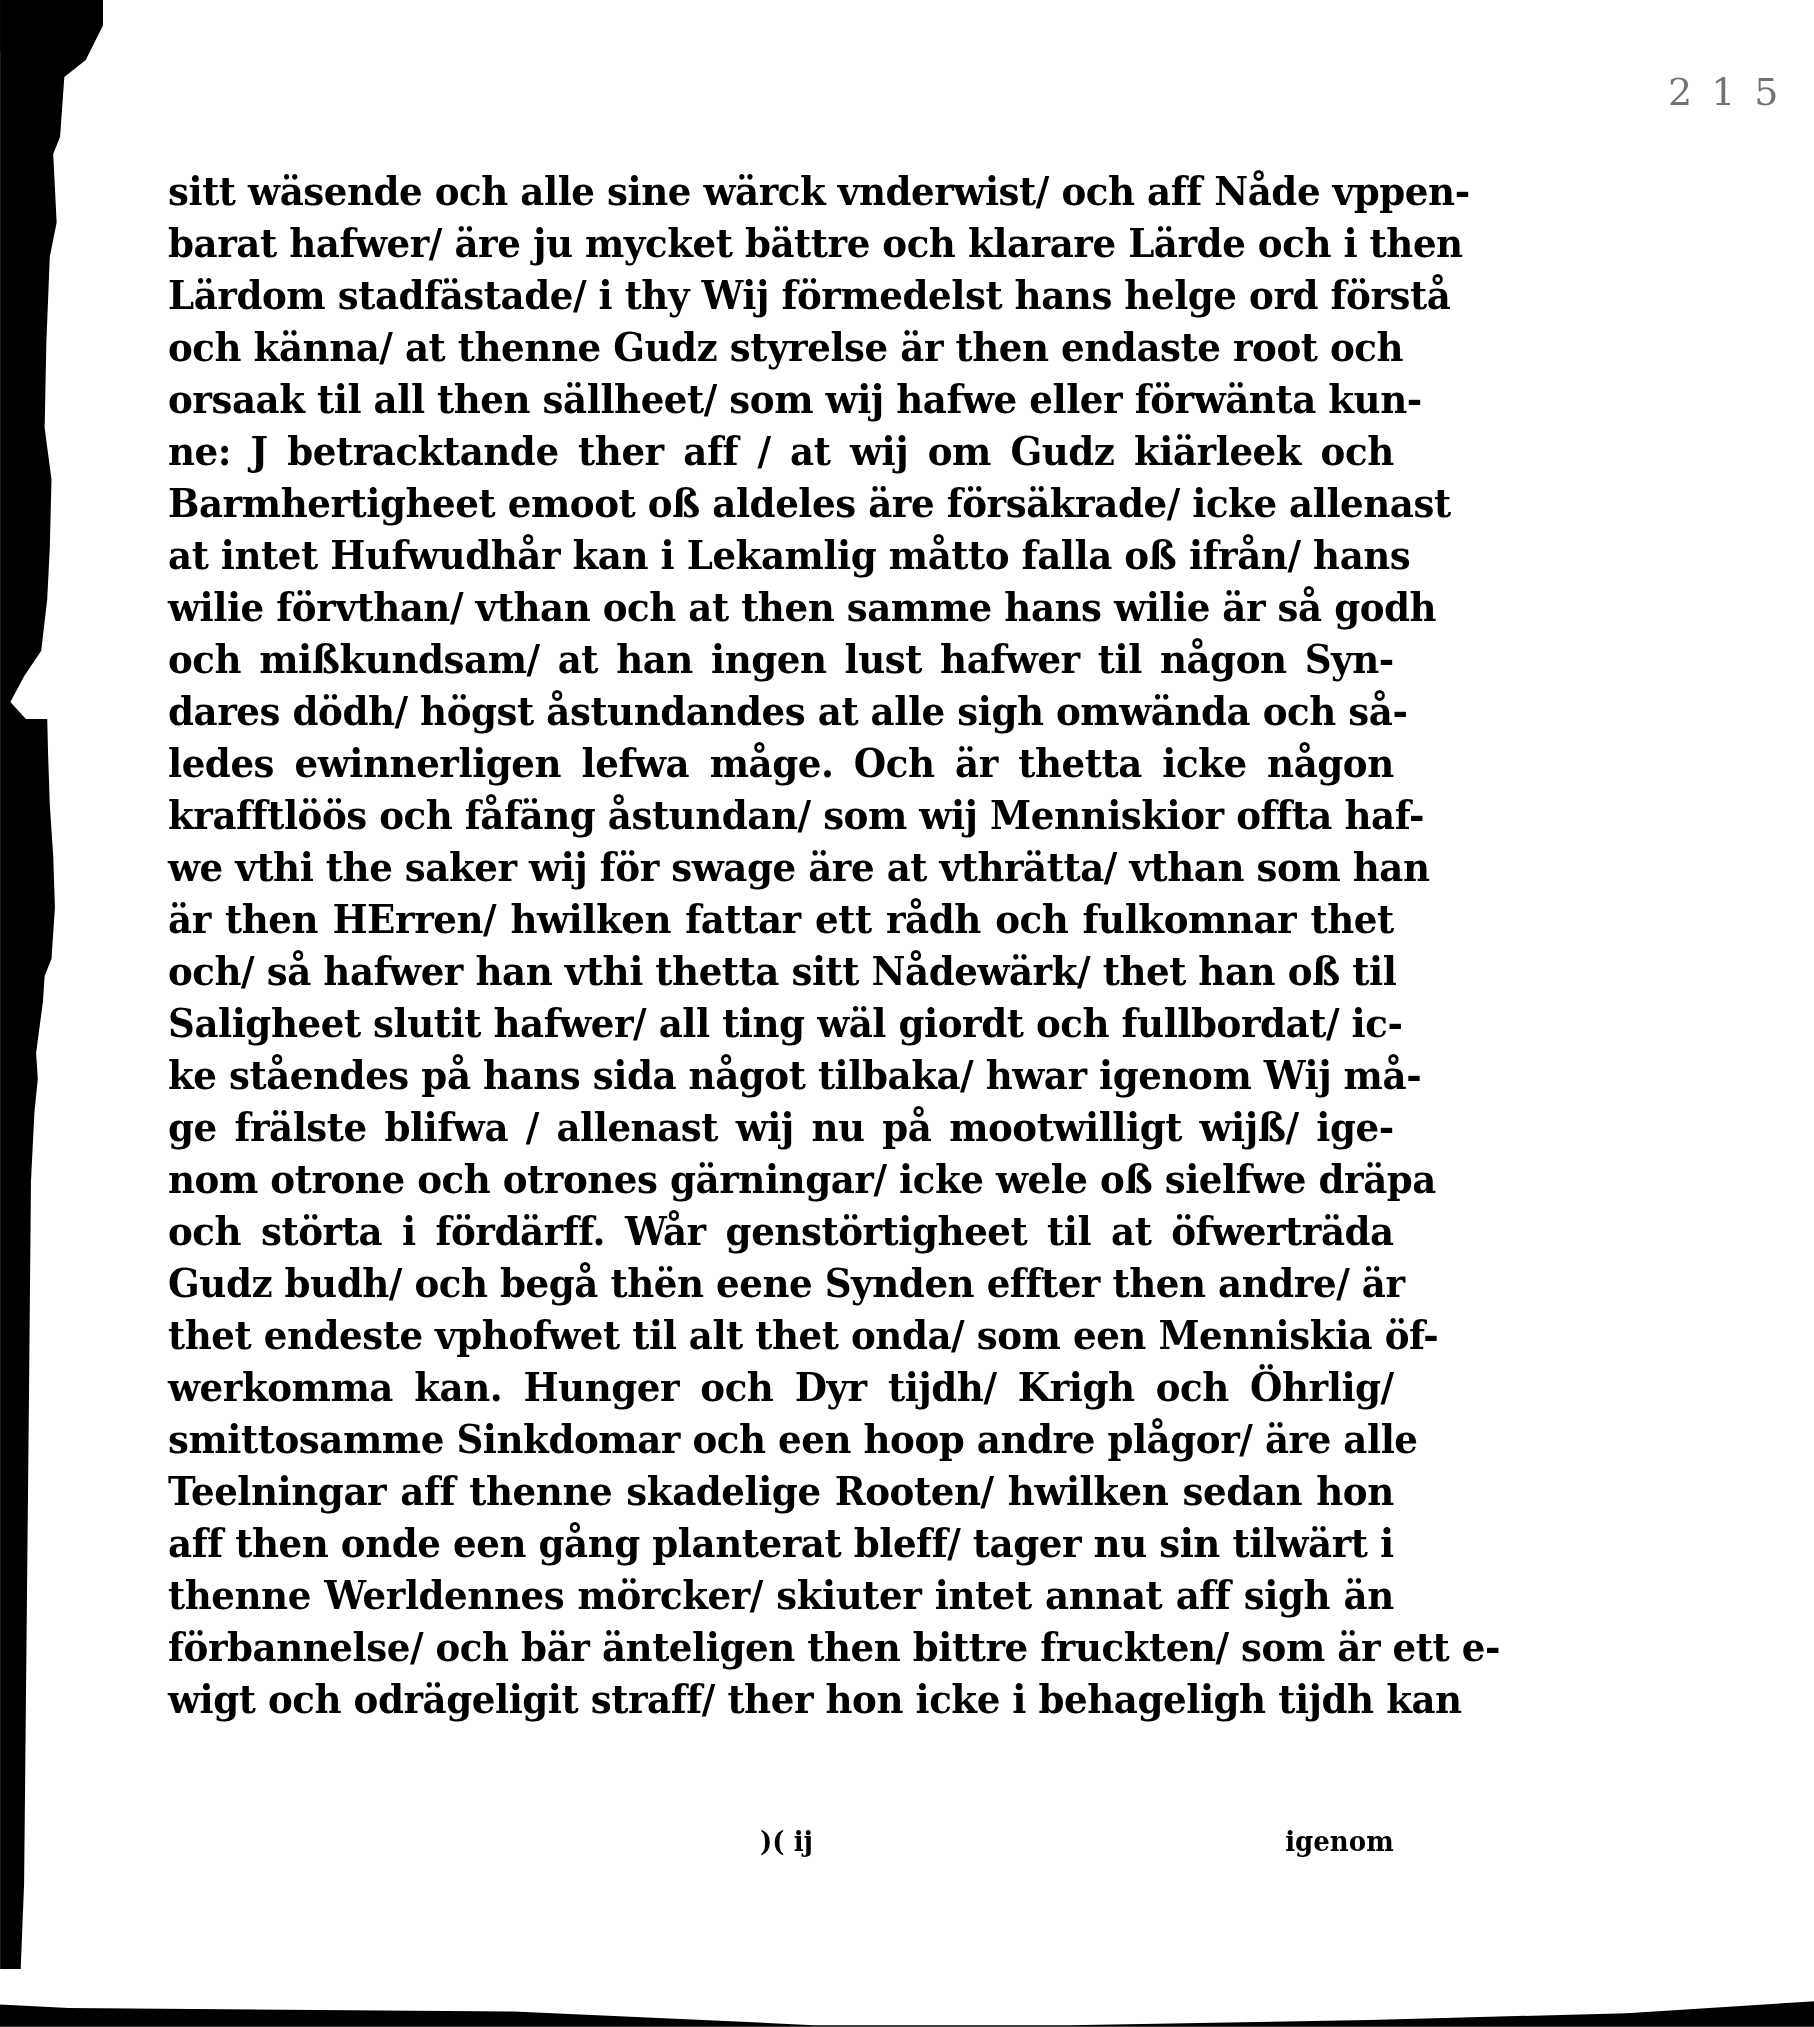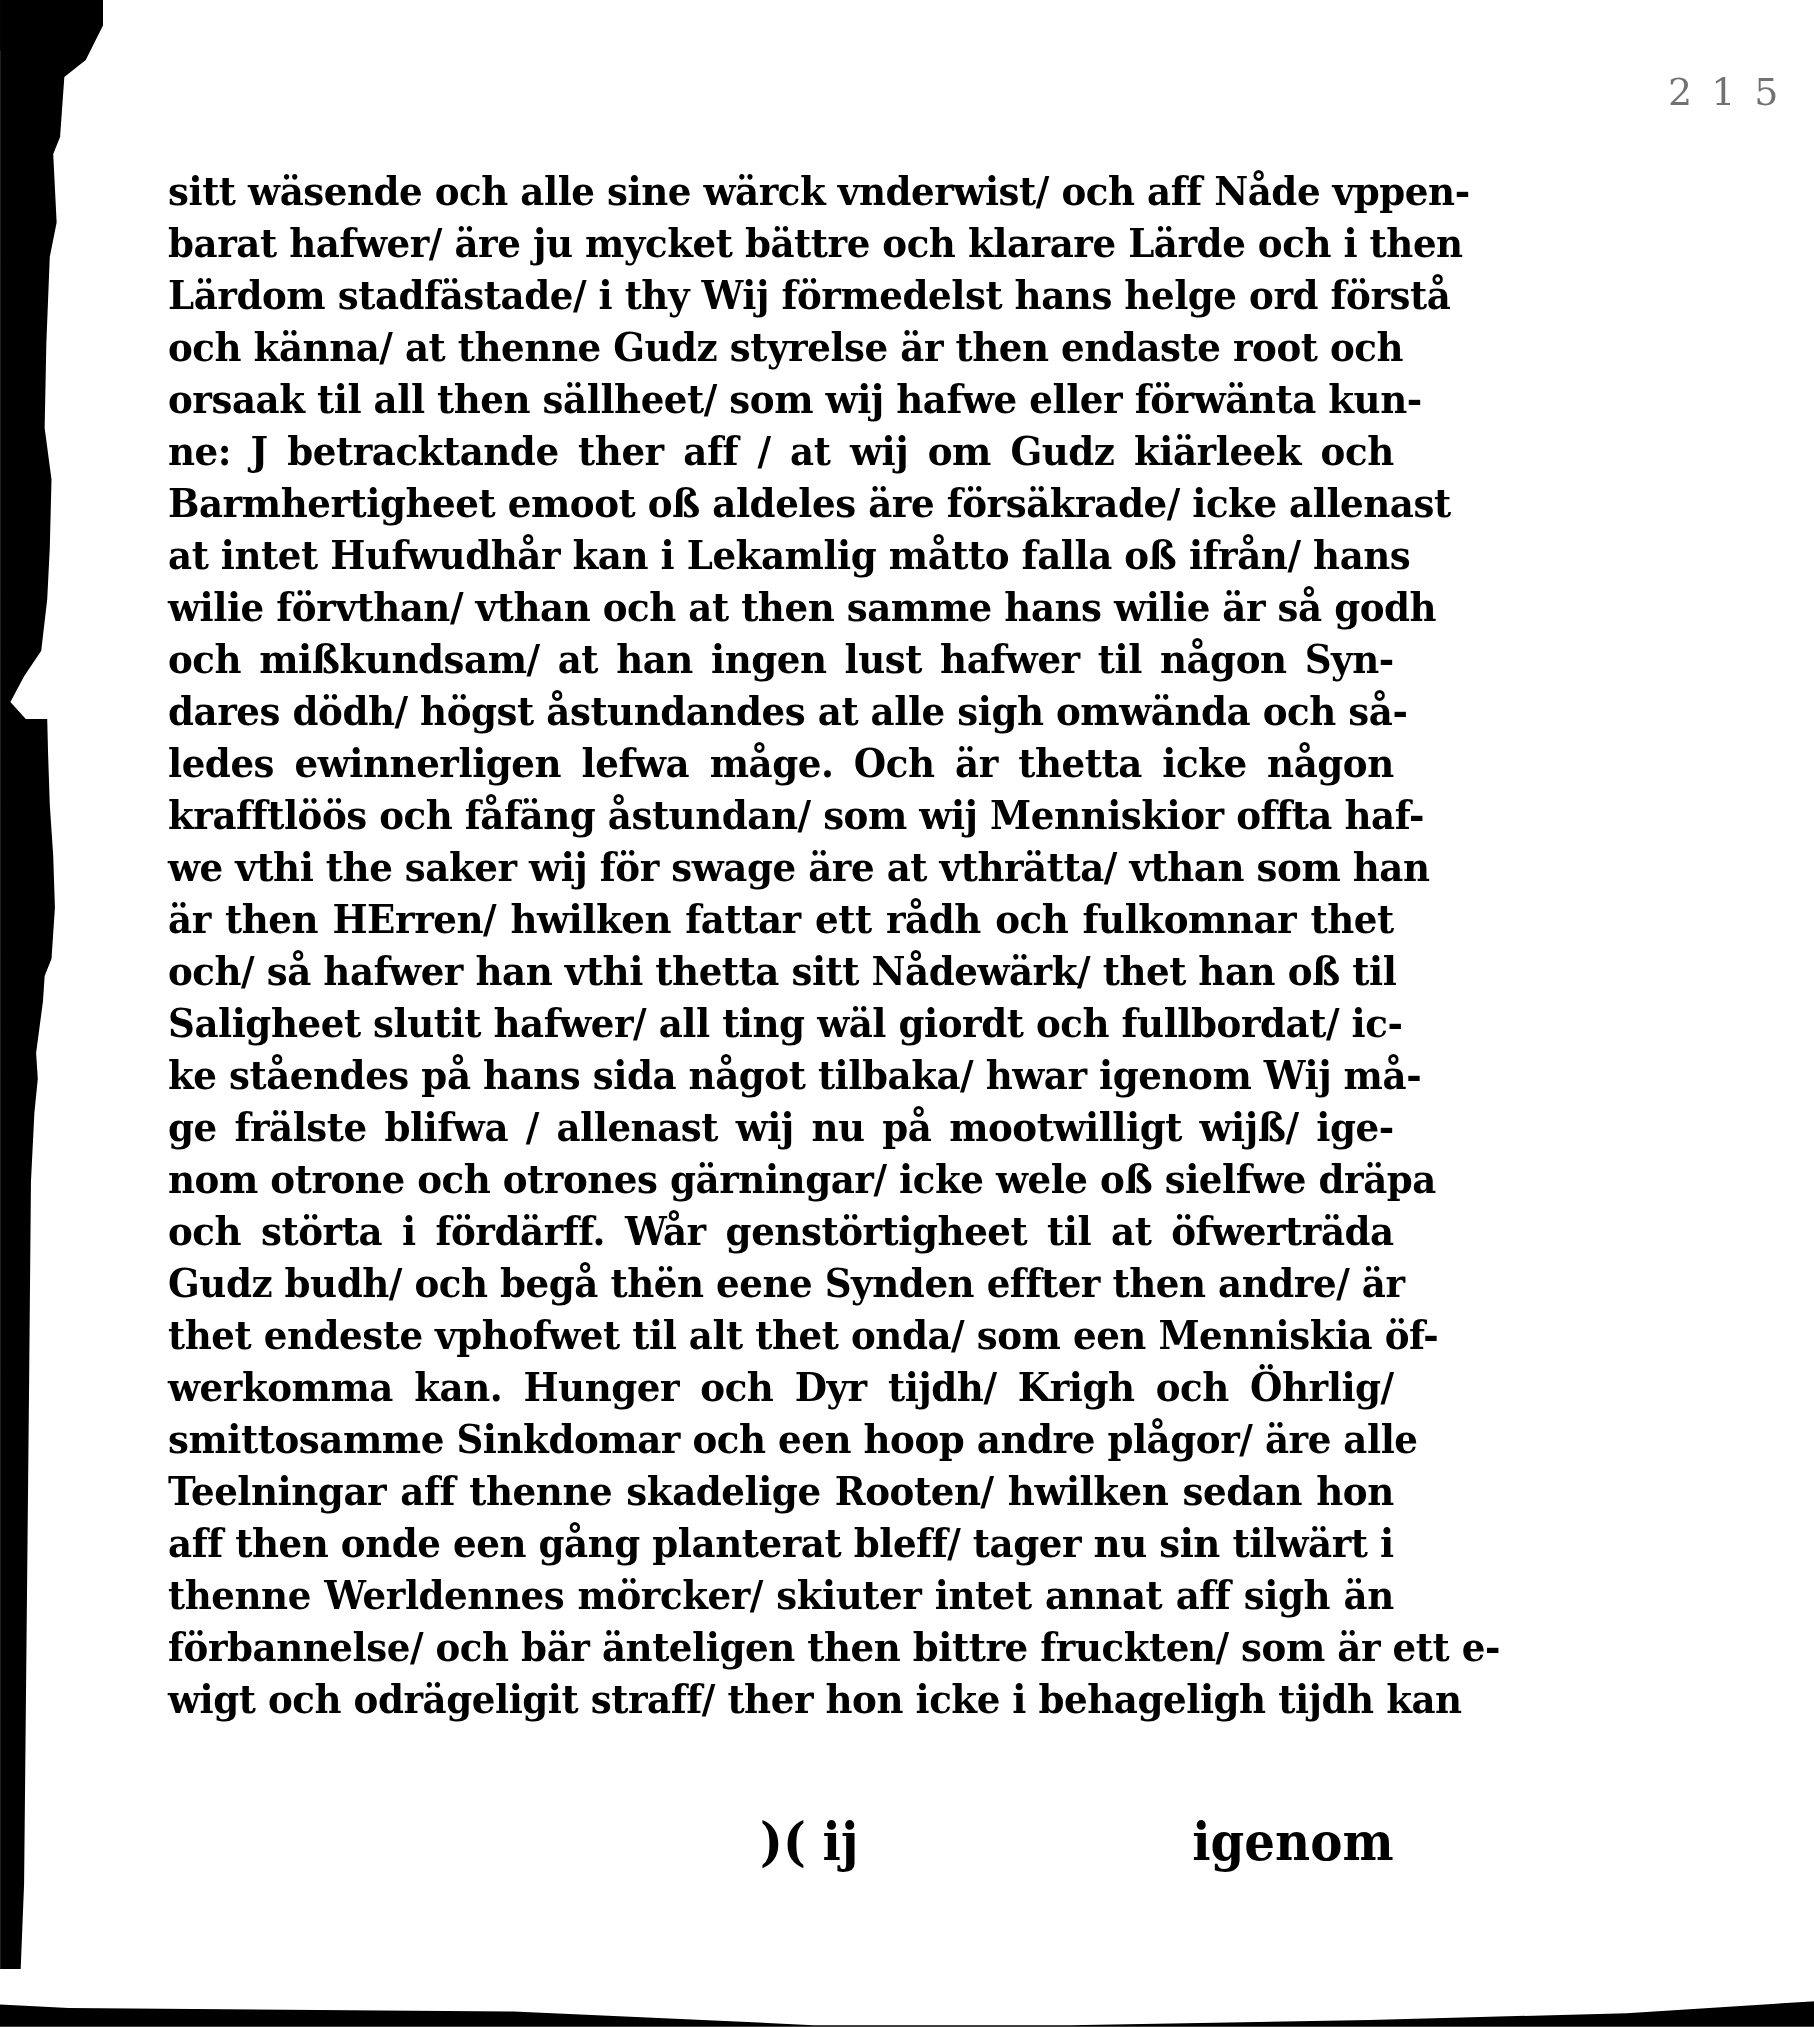--- a/index.html
+++ b/index.html
@@ -73,21 +73,21 @@
   .line.last {
     text-align-last: justify;
   }
   
   .footer {
     position: absolute;
     top: 1813px;
     left: 168px;
     width: 1226px;
     height: 57px;
-    font-size: 52px;
+    font-size: 28px;
     font-weight: bold;
     line-height: 57px;
     text-decoration: underline;
   }
   .signature {
     position: absolute;
     left: 592px;
     top: 0;
     transform: scaleX(0.93);
     transform-origin: left center;

